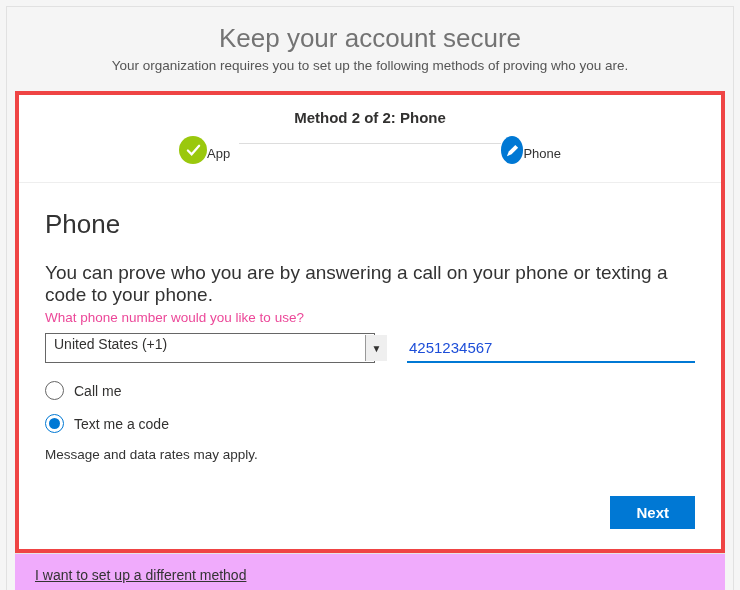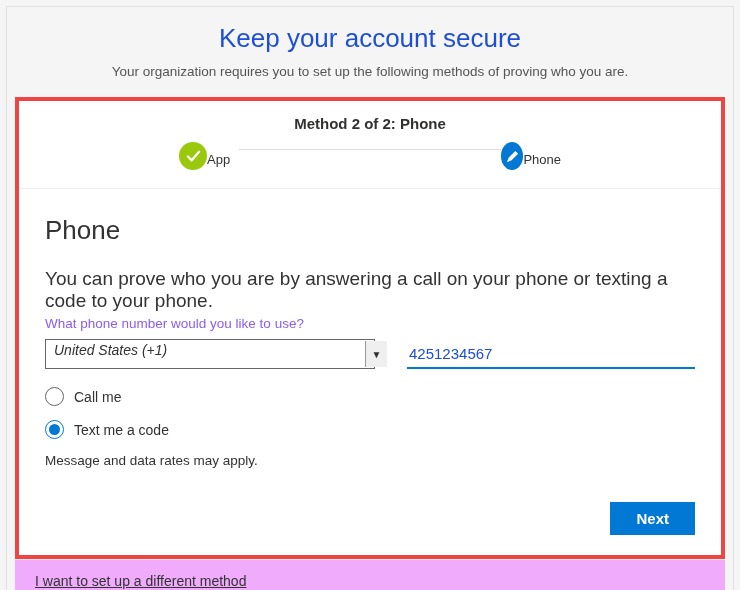--- a/index.html
+++ b/index.html
@@ -15,22 +15,22 @@
       background: #f5f5f5;
       border: 1px solid #e1e1e1;
     }
     .header {
       text-align: center;
       padding: 16px 16px 10px 16px;
     }
     h1 {
       font-weight: 400;
       font-size: 26px;
-      color: #1d4ed8;
-      margin-bottom: 10px;
+      color: #737373;
+      margin-bottom: 4px;
     }
     .subheading {
       font-size: 13.5px;
       color: #555;
     }
     .card {
       background: #fff;
       margin: 8px 8px 0 8px;
       border: 4px solid #ef4444;
     }
@@ -71,33 +71,33 @@
     .step-line {
       flex: 1;
       height: 1px;
       background: #ddd;
       margin-top: -20px;
     }
     .divider { border: none; border-top: 1px solid #eee; }
     .content { padding: 26px 26px 18px 26px; }
     h2 { font-weight: 400; font-size: 26px; color: #333; margin-bottom: 22px; }
     .desc { font-size: 19px; color: #333; margin-bottom: 4px; }
-    .prompt { font-size: 13.5px; color: #8b5cf6; margin-bottom: 8px; }
+    .prompt { font-size: 13.5px; color: #ec4899; margin-bottom: 8px; }
     .inputs-row { display: flex; gap: 16px; margin-bottom: 18px; }
     .country-select {
       width: 330px;
       height: 30px;
       border: 1px solid #666;
       font-size: 14px;
       padding: 2px 24px 2px 8px;
       background: #fff;
       appearance: none;
       position: relative;
     }
-    .select-wrap { position: relative; width: 346px; font-style: italic; }
+    .select-wrap { position: relative; width: 346px; }
     .select-arrow {
       position: absolute;
       right: 4px; top: 2px; bottom: 2px;
       width: 22px;
       background: #efefef;
       border-left: 1px solid #999;
       pointer-events: none;
       display: flex; align-items: center; justify-content: center;
       font-size: 10px;
     }

